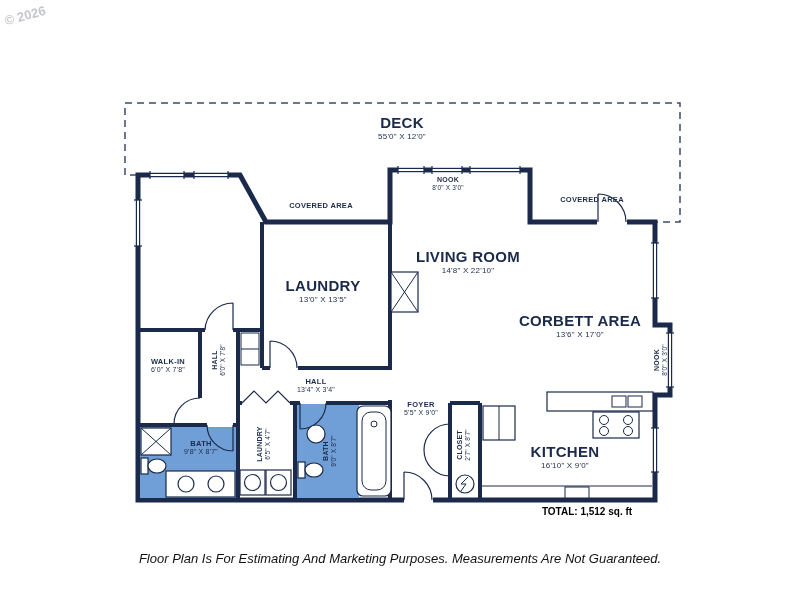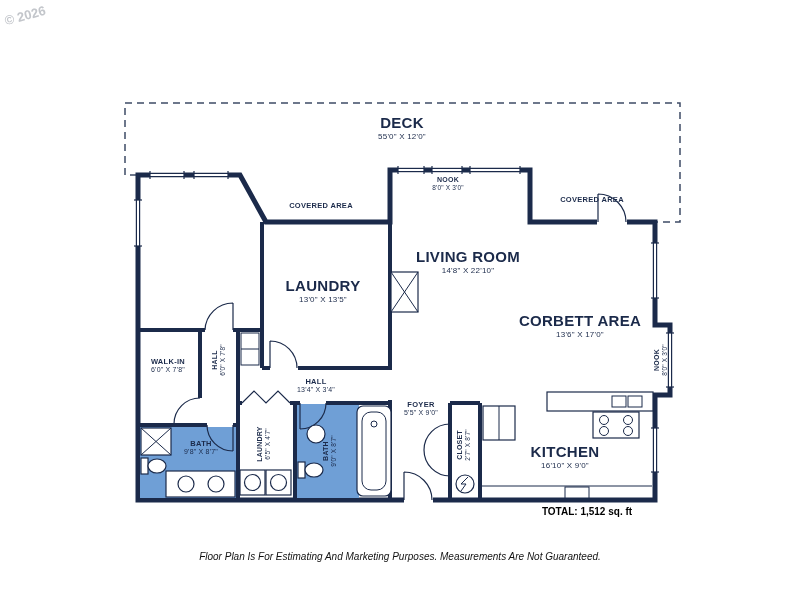--- a/index.html
+++ b/index.html
@@ -18,21 +18,21 @@
   .lg .dims{font-size:8px;}
   .sm .name{font-size:7.5px;}
   .sm .dims{font-size:7px;}
   .xs .name{font-size:7px;letter-spacing:.2px;}
   .xs .dims{font-size:6.5px;}
   .vert{transform:translate(-50%,-50%) rotate(-90deg);}
   .wrap{white-space:normal;width:88px;}
   .total{position:absolute;left:587px;top:511px;transform:translate(-50%,-50%);
          font-weight:bold;font-size:10px;color:#000;white-space:nowrap;}
   .disclaimer{position:absolute;top:551px;left:0;right:0;text-align:center;
-              font-size:10px;font-style:italic;color:#111;}
+              font-size:13px;font-style:italic;color:#111;}
 </style>
 </head>
 <body>
 
 <div class="canvas">
 
   <div class="watermark">© 2026</div>
 
   <svg class="svg-layer" width="800" height="600" viewBox="0 0 800 600">
 

